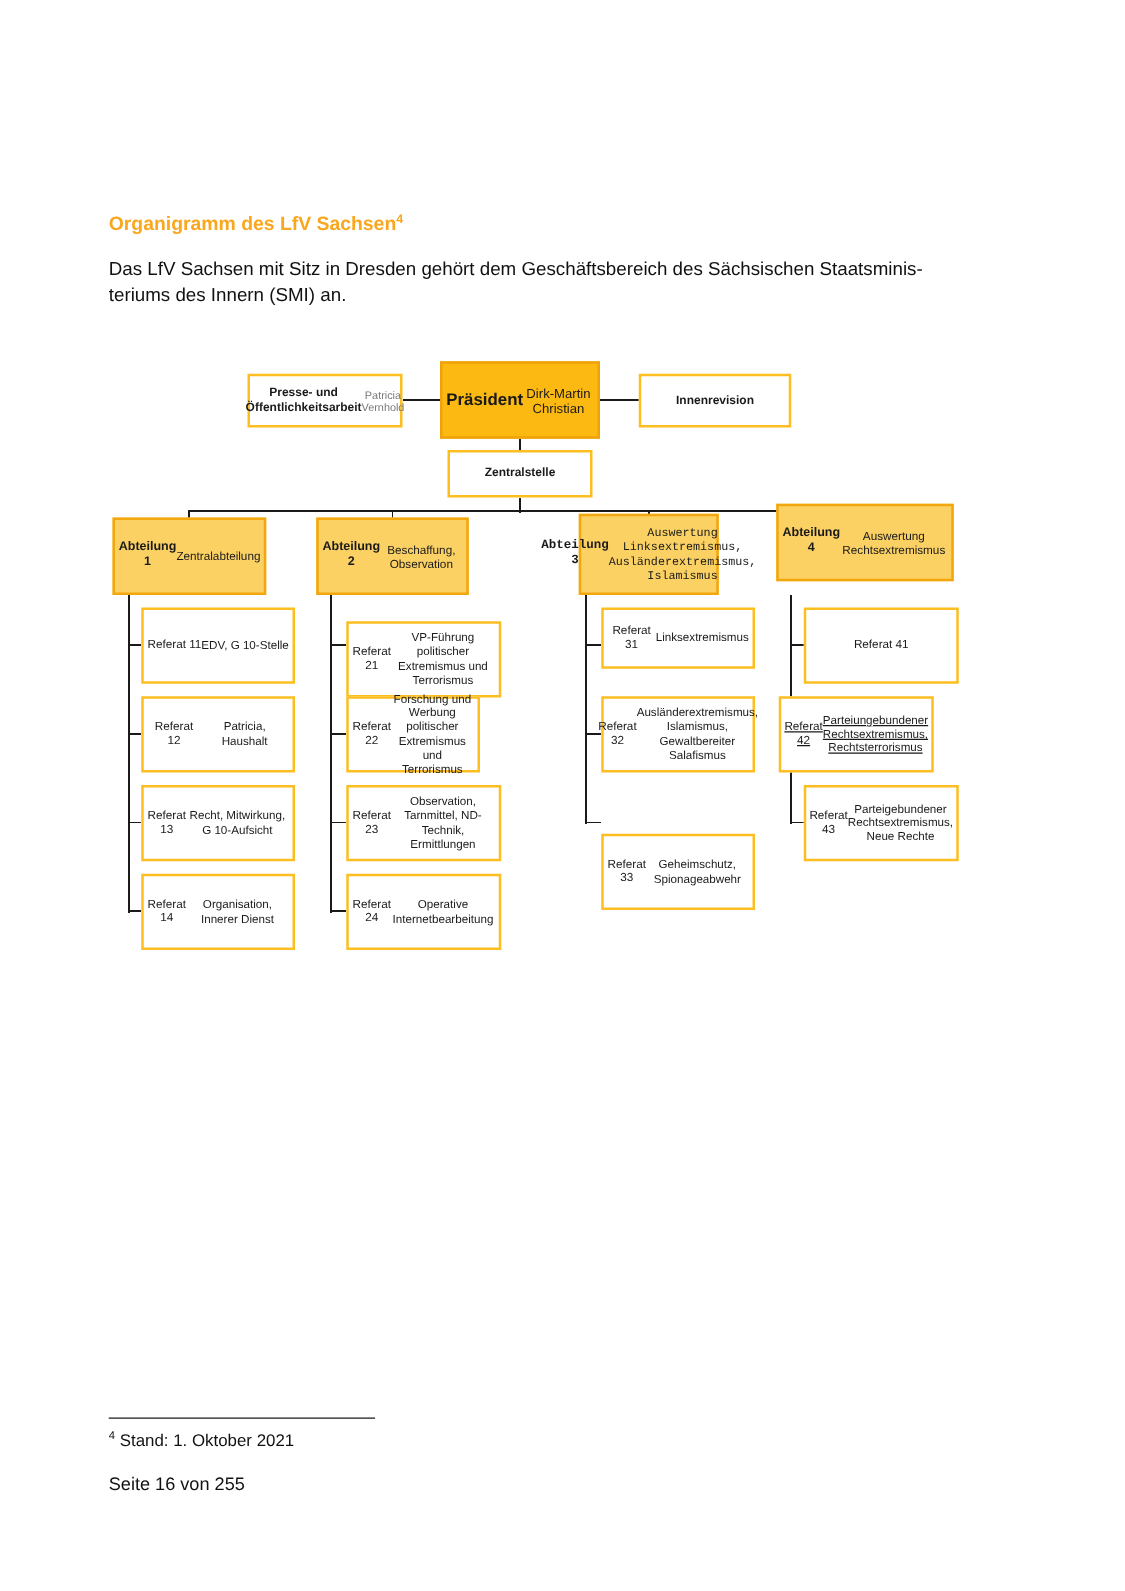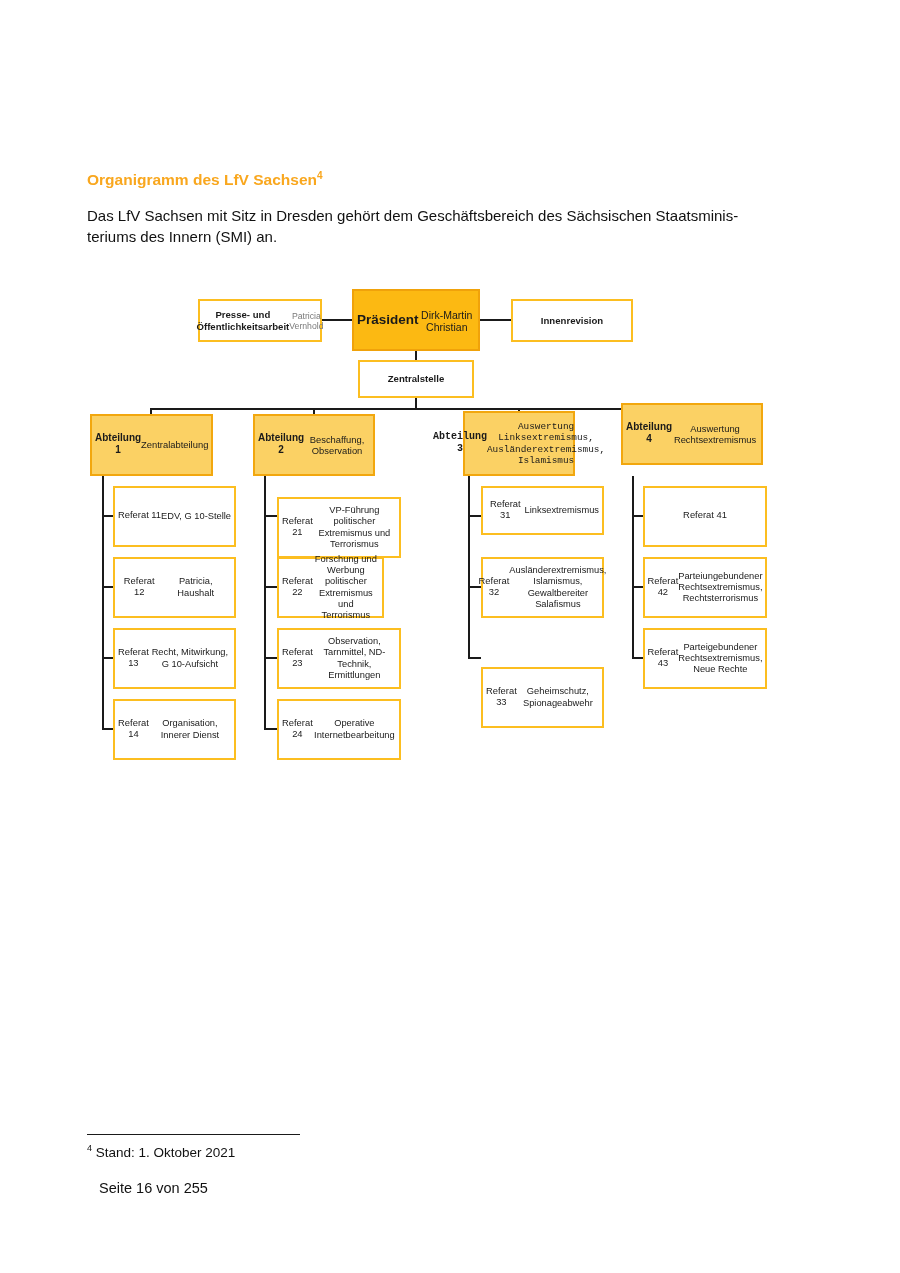--- a/index.html
+++ b/index.html
@@ -27,21 +27,21 @@
   }
   .footnote-rule{
     left:87px;top:1134px;width:213px;height:0;
     border-top:1.5px solid #1a1a1a;
   }
   .footnote{
     left:87px;top:1143px;font-size:13.5px;color:#111;
   }
   .footnote sup{font-size:9px;}
   .page-number{
-    left:87px;top:1180px;font-size:14.5px;color:#111;margin-left:12px;
+    left:87px;top:1180px;font-size:14.5px;color:#111;
   }
 
   
   svg.connectors{left:0;top:0;}
   svg.connectors line{
     stroke:var(--connector);
     stroke-width:1.5;
   }
   .box{
     position:absolute;box-sizing:border-box;
@@ -200,21 +200,21 @@
   <div class="s">Ausländerextremismus, Islamismus, Gewaltbereiter Salafismus</div>
 </div>
 <div class="box ref" style="left:481px;top:628px;width:123px;height:61px;margin-top:39px;">
   <div class="t">Referat 33</div>
   <div class="s">Geheimschutz, Spionageabwehr</div>
 </div>
 
 <div class="box ref" style="left:643px;top:486px;width:124px;height:61px;">
   <div class="t">Referat 41</div>
 </div>
-<div class="box ref" style="left:643px;top:557px;width:124px;height:61px;">
+<div class="box ref" style="left:623px;top:557px;width:124px;height:61px;text-decoration:underline;">
   <div class="t">Referat 42</div>
   <div class="s">Parteiungebundener Rechtsextremismus, Rechtsterrorismus</div>
 </div>
 <div class="box ref" style="left:643px;top:628px;width:124px;height:61px;">
   <div class="t">Referat 43</div>
   <div class="s">Parteigebundener Rechtsextremismus, Neue Rechte</div>
 </div>
 
 <div class="abs footnote-rule"></div>
 <div class="abs footnote"><sup>4</sup> <span>Stand: 1. Oktober 2021</span></div>

